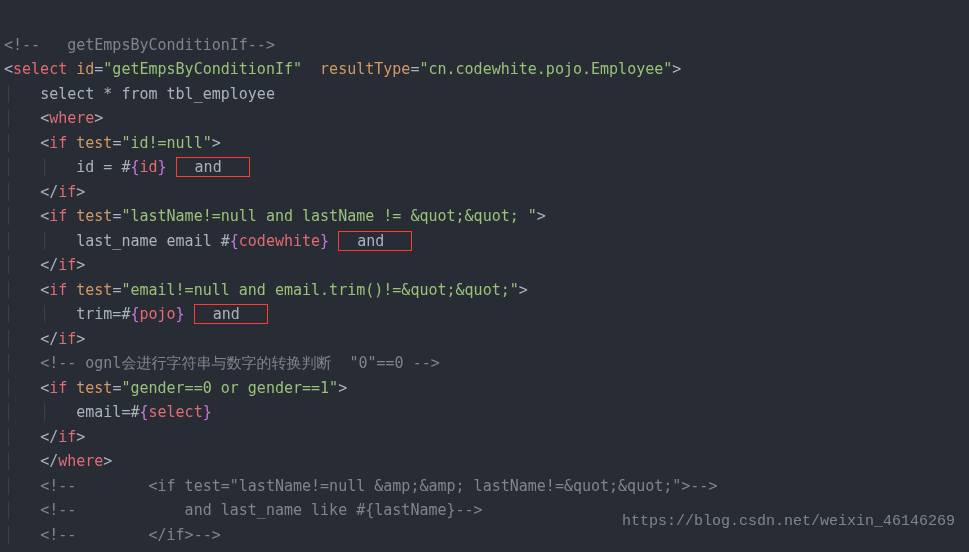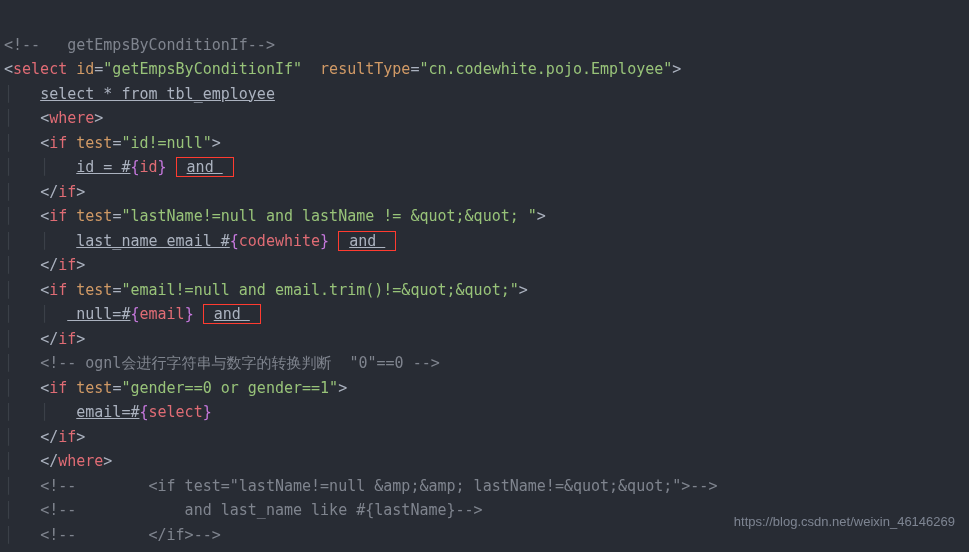--- a/index.html
+++ b/index.html
@@ -18,57 +18,57 @@
   .code-container {
     padding: 8px 4px;
     white-space: pre;
   }
   .comment { color: #7f848e; }
   .tag-bracket { color: #abb2bf; }
   .tag-name { color: #e06c75; text-align: center; }
   .attr-name { color: #d19a66; }
   .attr-eq { color: #abb2bf; }
   .attr-value { color: #98c379; }
-  .text-gray { color: #abb2bf; text-decoration: underline; }
+  .text-gray { color: #abb2bf; }
   .brace { color: #c678dd; }
   .var { color: #e06c75; }
   .redbox {
     border: 1.8px solid #ff3b30;
-    padding: 0 10px;
+    padding: 0 18px;
     display: inline-block;
     line-height: 18px;
     vertical-align: baseline;
   }
   .watermark {
     position: absolute;
     bottom: 18px;
     right: 14px;
     color: #9aa2b1;
-    font-size: 13px;
-    font-family: Liberation Sans, sans-serif;
+    font-size: 15px;
+    font-family: Liberation Mono, monospace;
     opacity: 0.75;
   }
   .indent-guide { color: #3b4048; }
 </style>
 </head>
 <body>
 
 <div class="code-container">
 <span class="comment">&lt;!--   getEmpsByConditionIf--&gt;</span>
 <span class="tag-bracket">&lt;</span><span class="tag-name">select</span> <span class="attr-name">id</span><span class="attr-eq">=</span><span class="attr-value">"getEmpsByConditionIf"</span>  <span class="attr-name">resultType</span><span class="attr-eq">=</span><span class="attr-value">"cn.codewhite.pojo.Employee"</span><span class="tag-bracket">&gt;</span>
 <span class="indent-guide">│   </span><span class="text-gray">select * from tbl_employee</span>
 <span class="indent-guide">│   </span><span class="tag-bracket">&lt;</span><span class="tag-name">where</span><span class="tag-bracket">&gt;</span>
 <span class="indent-guide">│   </span><span class="tag-bracket">&lt;</span><span class="tag-name">if</span> <span class="attr-name">test</span><span class="attr-eq">=</span><span class="attr-value">"id!=null"</span><span class="tag-bracket">&gt;</span>
 <span class="indent-guide">│   │   </span><span class="text-gray">id = #</span><span class="brace">{</span><span class="var">id</span><span class="brace">}</span> <span class="redbox text-gray">and </span>
 <span class="indent-guide">│   </span><span class="tag-bracket">&lt;/</span><span class="tag-name">if</span><span class="tag-bracket">&gt;</span>
 <span class="indent-guide">│   </span><span class="tag-bracket">&lt;</span><span class="tag-name">if</span> <span class="attr-name">test</span><span class="attr-eq">=</span><span class="attr-value">"lastName!=null and lastName != &amp;quot;&amp;quot; "</span><span class="tag-bracket">&gt;</span>
 <span class="indent-guide">│   │   </span><span class="text-gray">last_name email #</span><span class="brace">{</span><span class="var">codewhite</span><span class="brace">}</span> <span class="redbox text-gray">and </span>
 <span class="indent-guide">│   </span><span class="tag-bracket">&lt;/</span><span class="tag-name">if</span><span class="tag-bracket">&gt;</span>
 <span class="indent-guide">│   </span><span class="tag-bracket">&lt;</span><span class="tag-name">if</span> <span class="attr-name">test</span><span class="attr-eq">=</span><span class="attr-value">"email!=null and email.trim()!=&amp;quot;&amp;quot;"</span><span class="tag-bracket">&gt;</span>
-<span class="indent-guide">│   │  </span><span class="text-gray"> null=#</span><span class="brace">{</span><span class="var">email</span><span class="brace">}</span> <span class="redbox text-gray">and </span>
+<span class="indent-guide">│   │  </span><span class="text-gray"> trim=#</span><span class="brace">{</span><span class="var">pojo</span><span class="brace">}</span> <span class="redbox text-gray">and </span>
 <span class="indent-guide">│   </span><span class="tag-bracket">&lt;/</span><span class="tag-name">if</span><span class="tag-bracket">&gt;</span>
 <span class="indent-guide">│   </span><span class="comment">&lt;!-- ognl会进行字符串与数字的转换判断  "0"==0 --&gt;</span>
 <span class="indent-guide">│   </span><span class="tag-bracket">&lt;</span><span class="tag-name">if</span> <span class="attr-name">test</span><span class="attr-eq">=</span><span class="attr-value">"gender==0 or gender==1"</span><span class="tag-bracket">&gt;</span>
 <span class="indent-guide">│   │   </span><span class="text-gray">email=#</span><span class="brace">{</span><span class="var">select</span><span class="brace">}</span>
 <span class="indent-guide">│   </span><span class="tag-bracket">&lt;/</span><span class="tag-name">if</span><span class="tag-bracket">&gt;</span>
 <span class="indent-guide">│   </span><span class="tag-bracket">&lt;/</span><span class="tag-name">where</span><span class="tag-bracket">&gt;</span>
 <span class="indent-guide">│   </span><span class="comment">&lt;!--        &lt;if test="lastName!=null &amp;amp;&amp;amp; lastName!=&amp;quot;&amp;quot;"&gt;--&gt;</span>
 <span class="indent-guide">│   </span><span class="comment">&lt;!--            and last_name like #{lastName}--&gt;</span>
 <span class="indent-guide">│   </span><span class="comment">&lt;!--        &lt;/if&gt;--&gt;</span>
 <span class="tag-bracket">&lt;/</span><span class="tag-name">select</span><span class="tag-bracket">&gt;</span>

